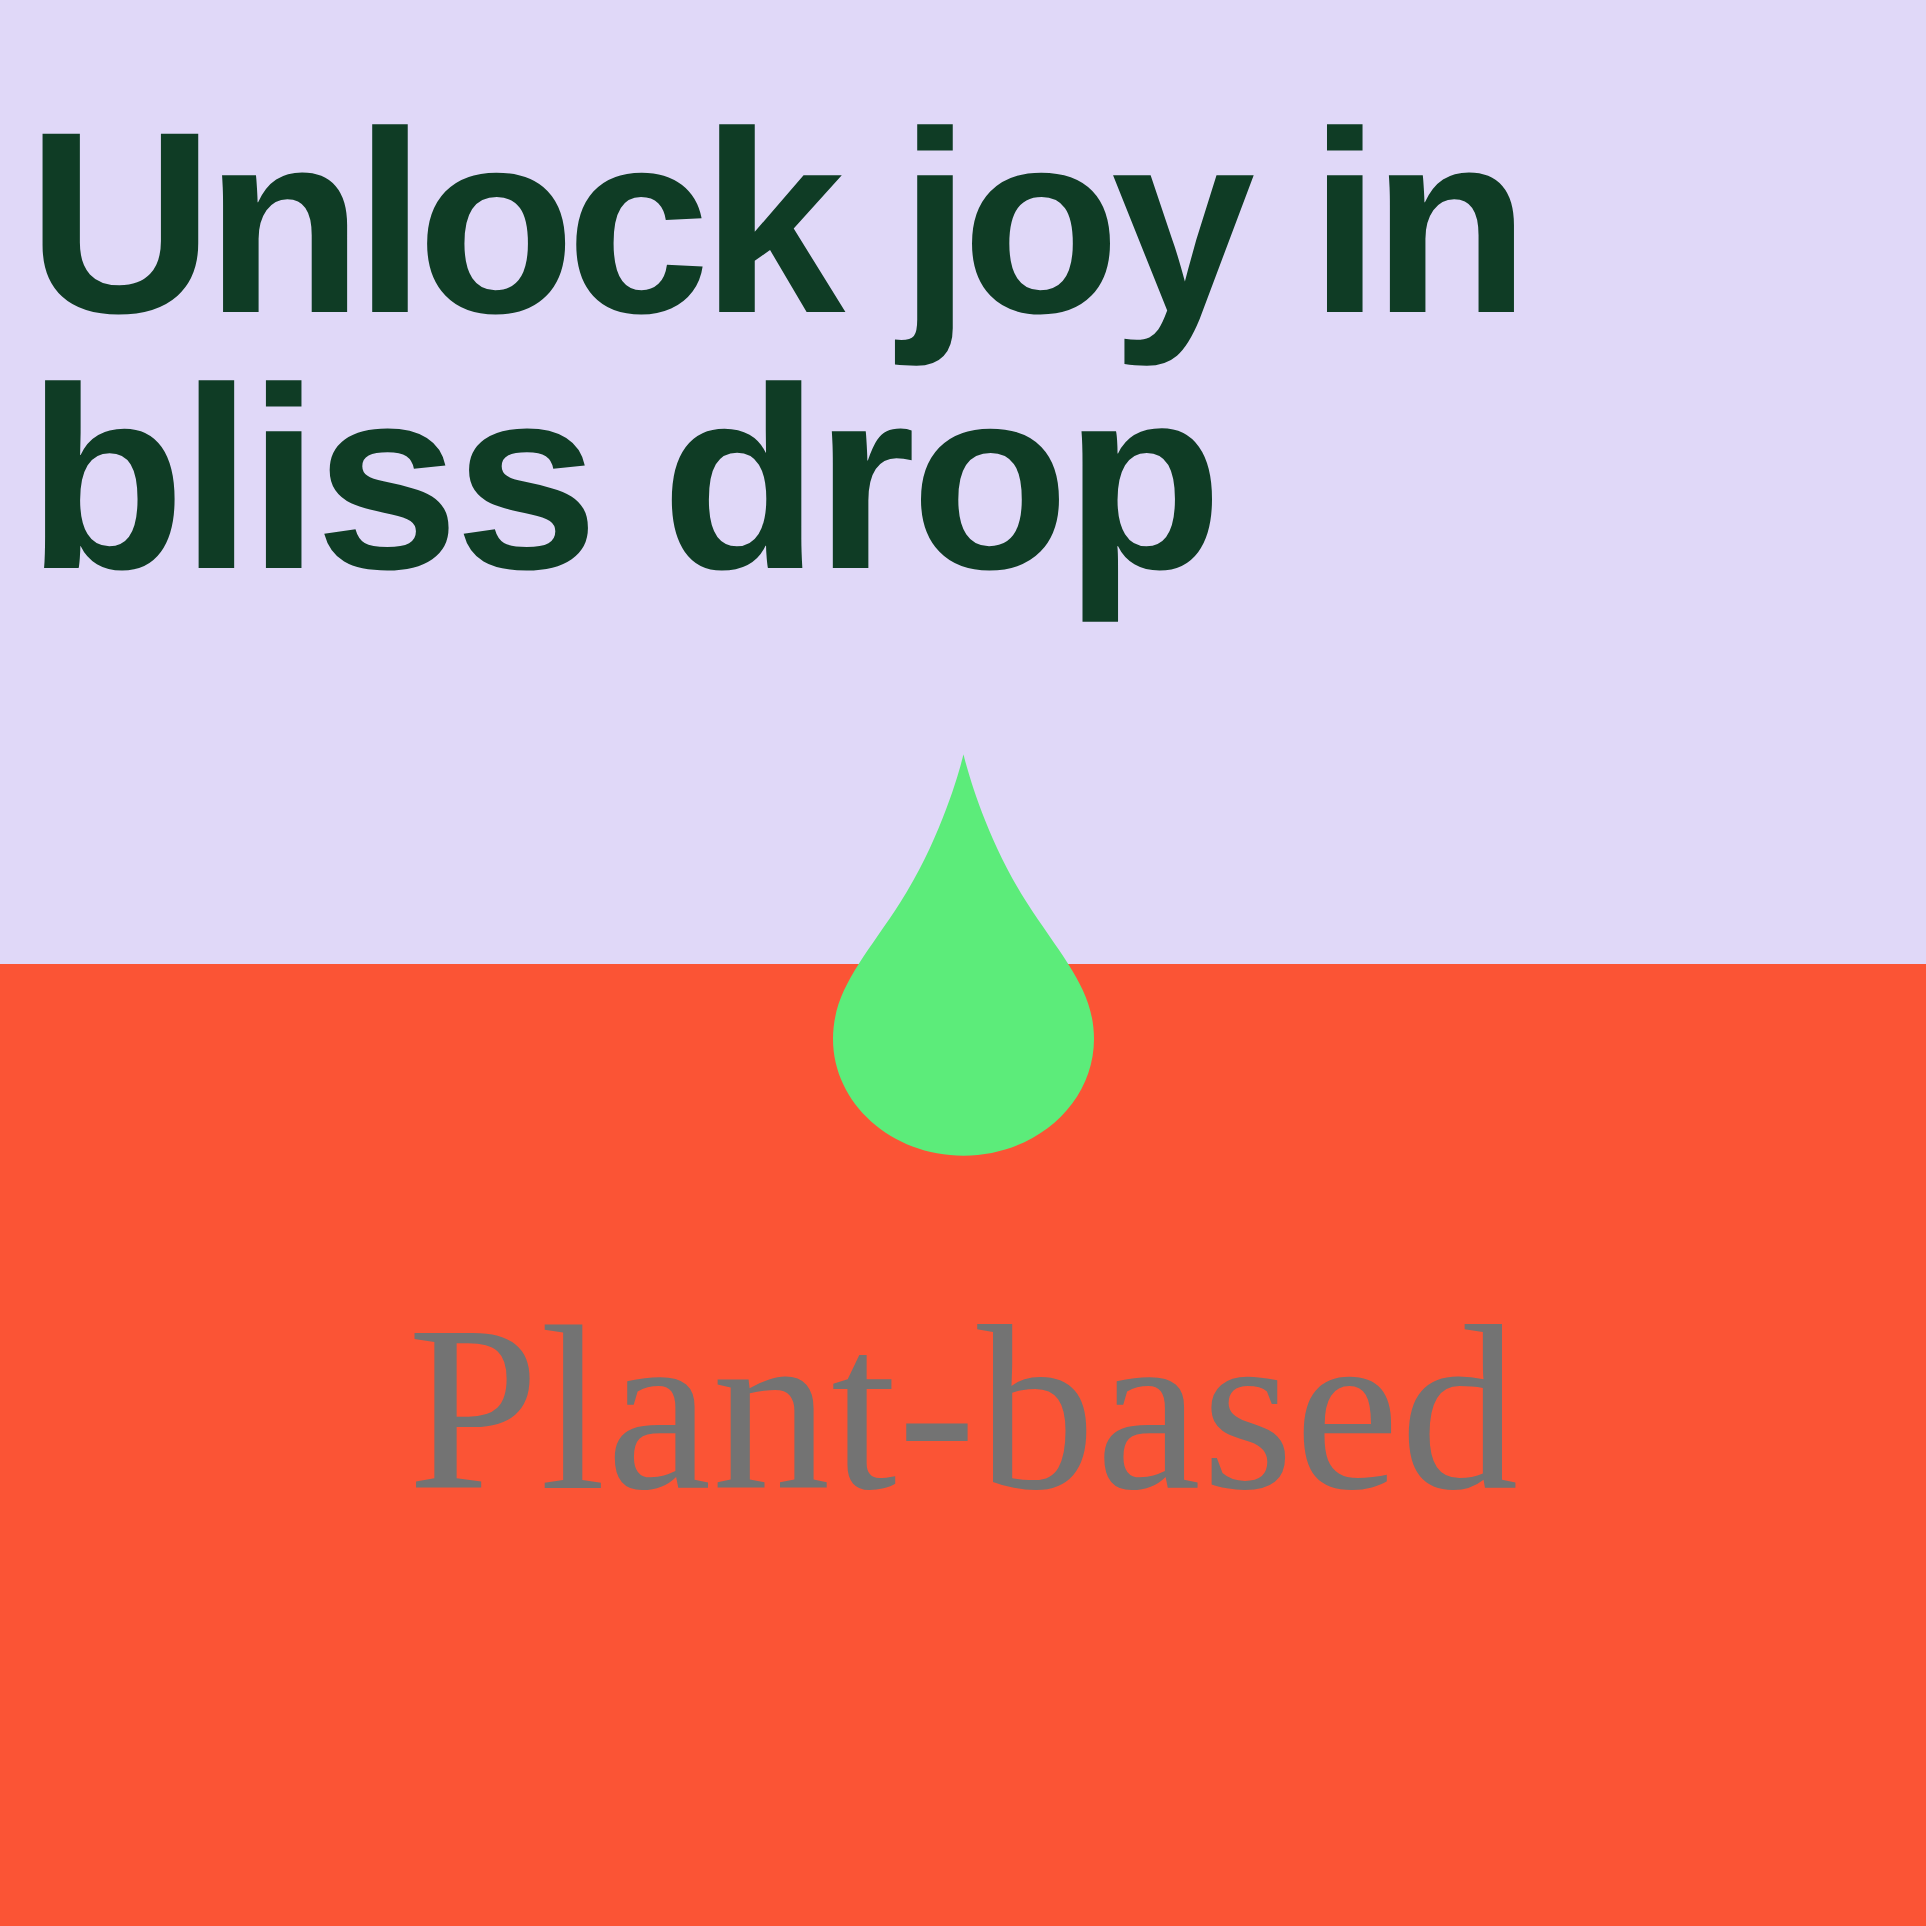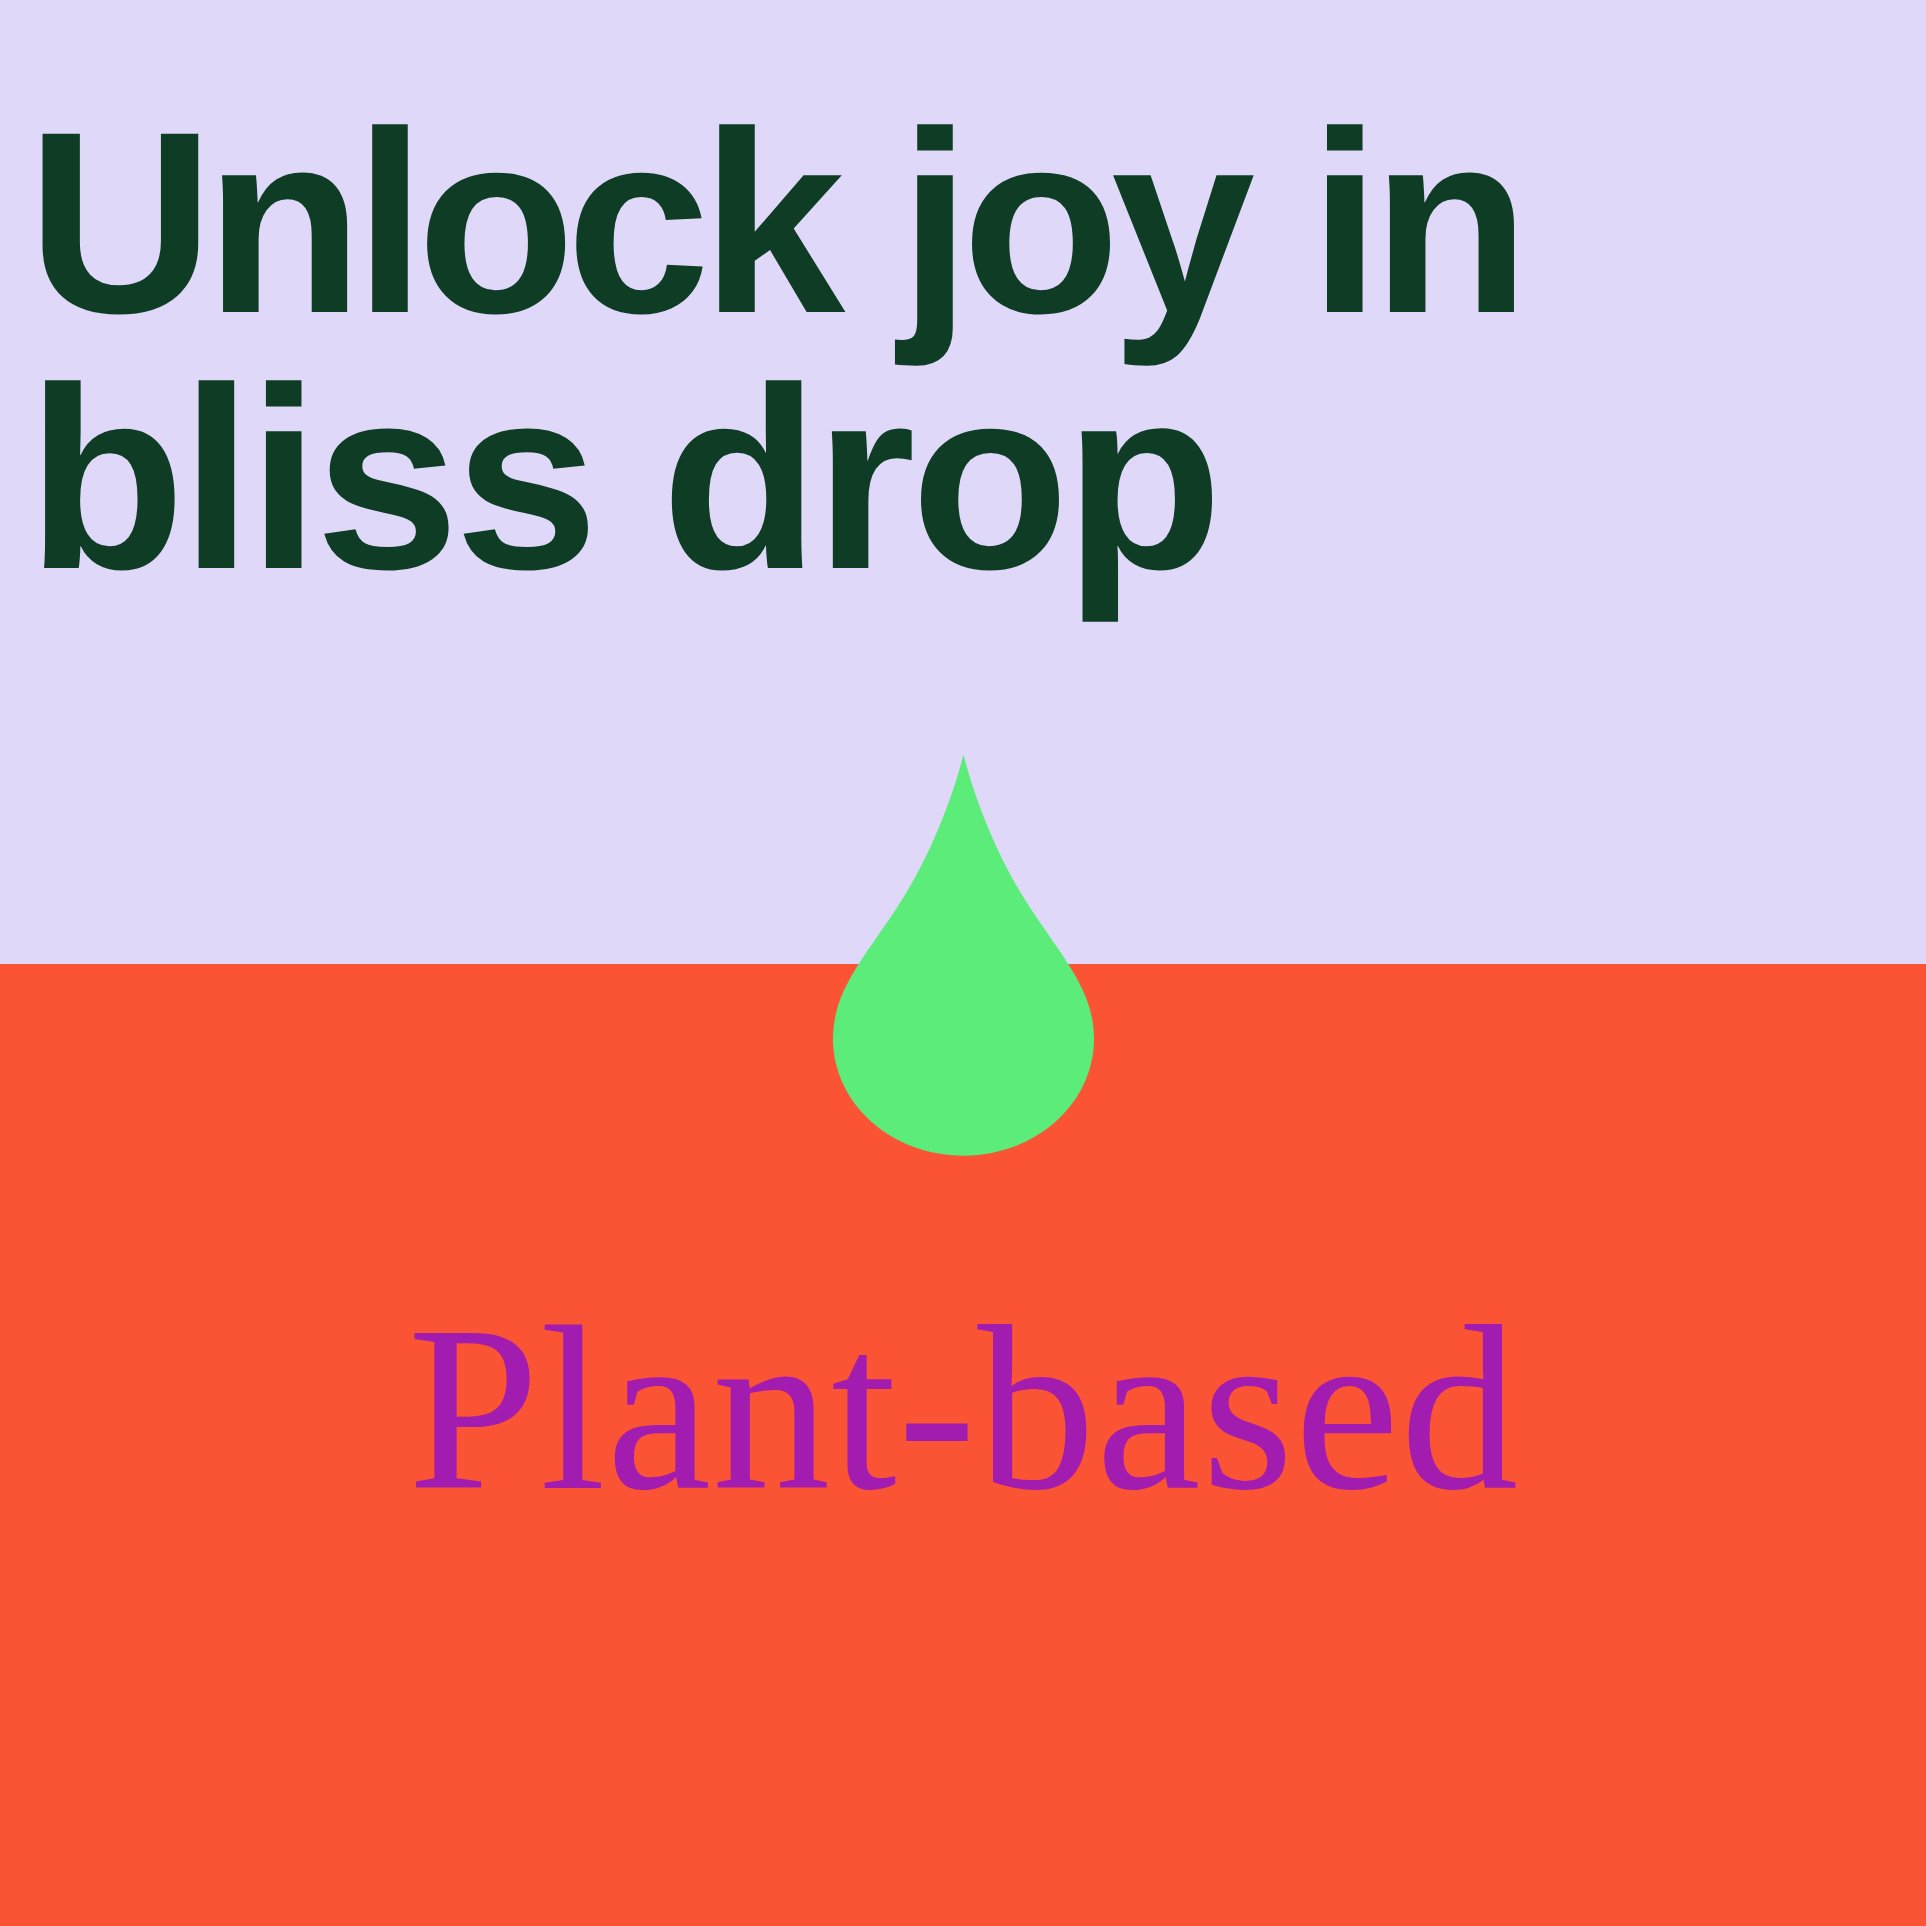--- a/index.html
+++ b/index.html
@@ -56,21 +56,21 @@
   }
   .droplet-wrap svg { display: block; width: 100%; height: 100%; }
 
   
   .subhead {
     position: absolute;
     left: 0;
     top: 1249px;
     width: 100%;
     text-align: center;
-    color: #a21caf;
+    color: #737373;
     font-family: "Liberation Serif", "DejaVu Serif", serif;
     font-weight: 400;
     font-size: 236px;
     line-height: 1.36;
     letter-spacing: 0.004em;
     white-space: nowrap;
   }
   .subhead .line { display: block; }
 </style>
 </head>

